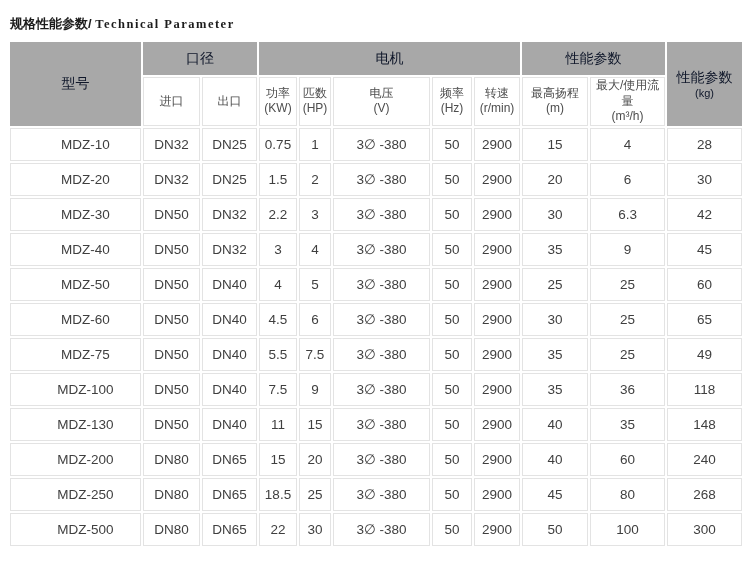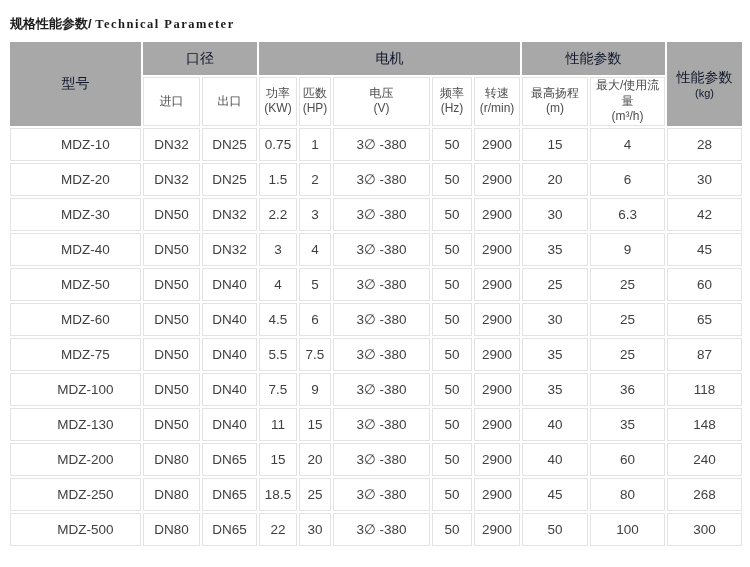--- a/index.html
+++ b/index.html
@@ -215,21 +215,21 @@
         <td class="model">MDZ-75</td>
         <td>DN50</td>
         <td>DN40</td>
         <td>5.5</td>
         <td>7.5</td>
         <td>3∅ -380</td>
         <td>50</td>
         <td>2900</td>
         <td>35</td>
         <td>25</td>
-        <td>87</td>
+        <td>49</td>
       </tr>
       <tr>
         <td class="model">MDZ-100</td>
         <td>DN50</td>
         <td>DN40</td>
         <td>7.5</td>
         <td>9</td>
         <td>3∅ -380</td>
         <td>50</td>
         <td>2900</td>

